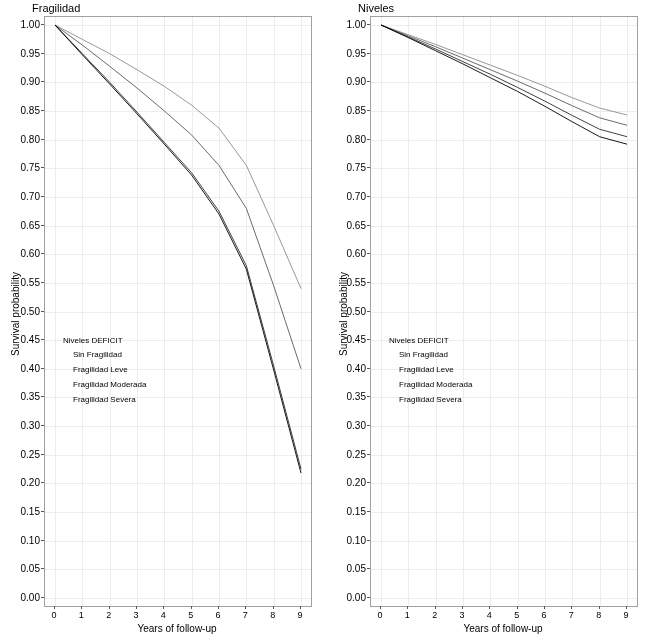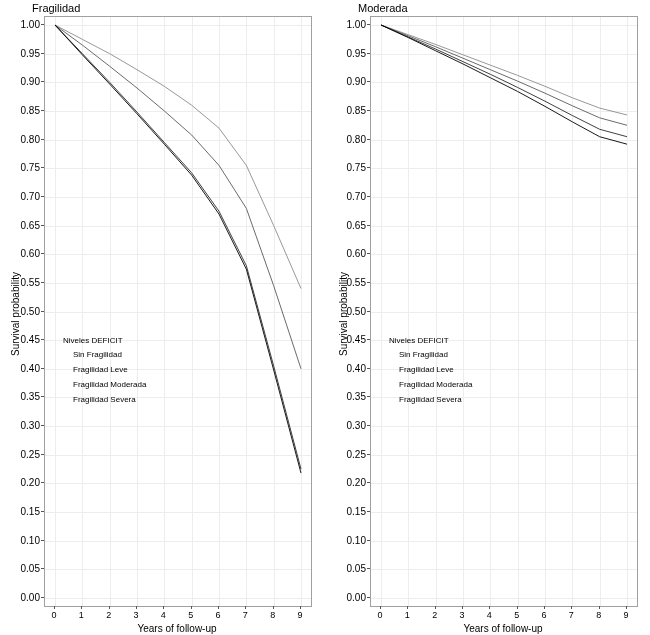--- a/index.html
+++ b/index.html
@@ -180,21 +180,21 @@
         <div class="legend-title">Niveles DEFICIT</div>
         <div class="legend-item">Sin Fragilidad</div>
         <div class="legend-item">Fragilidad Leve</div>
         <div class="legend-item">Fragilidad Moderada</div>
         <div class="legend-item">Fragilidad Severa</div>
       </div>
     </div>
   </div>
 
   <div class="panel" id="panel-right">
-    <div class="panel-title">Moderada</div>
+    <div class="panel-title">Niveles</div>
 
     <div class="axis-title-y" id="ytitle-right" style="left: 8px; top: 355.5px;">Survival probability</div>
     <div class="axis-title-x" id="xtitle-right" style="left: 173px; top: 623px;">Years of follow-up</div>
 
     <div class="plot-area" id="plot-right">
       <div class="grid-line h" style="top: 581px;"></div>
         <div class="grid-line h" style="top: 552.35px;"></div>
         <div class="grid-line h" style="top: 523.7px;"></div>
         <div class="grid-line h" style="top: 495.05px;"></div>
         <div class="grid-line h" style="top: 466.4px;"></div>

